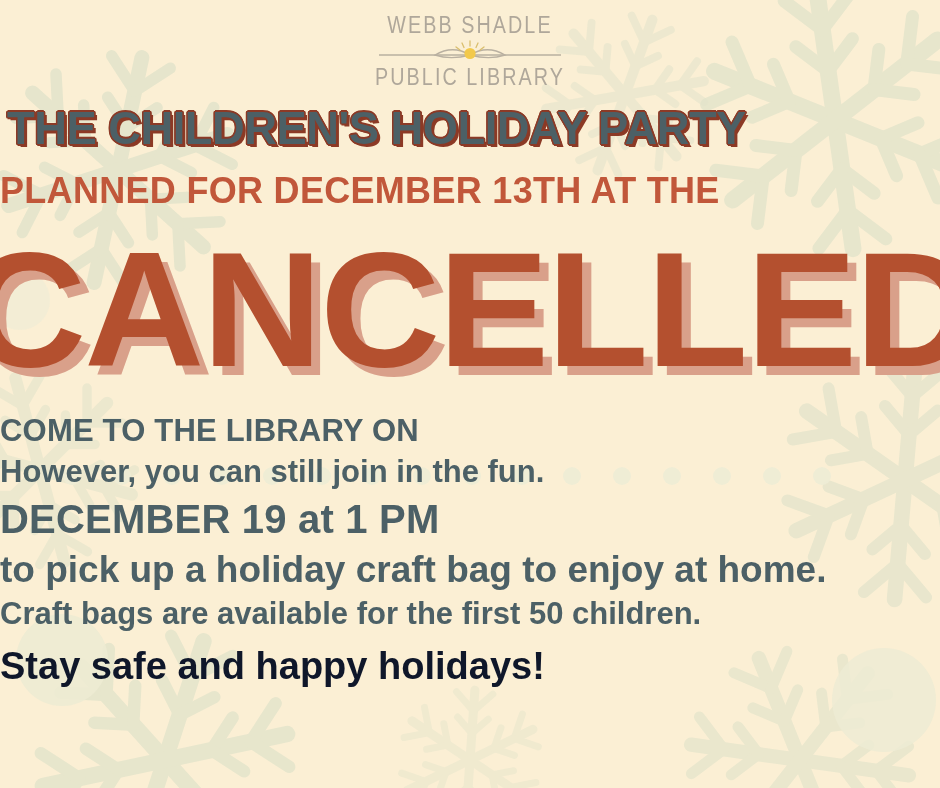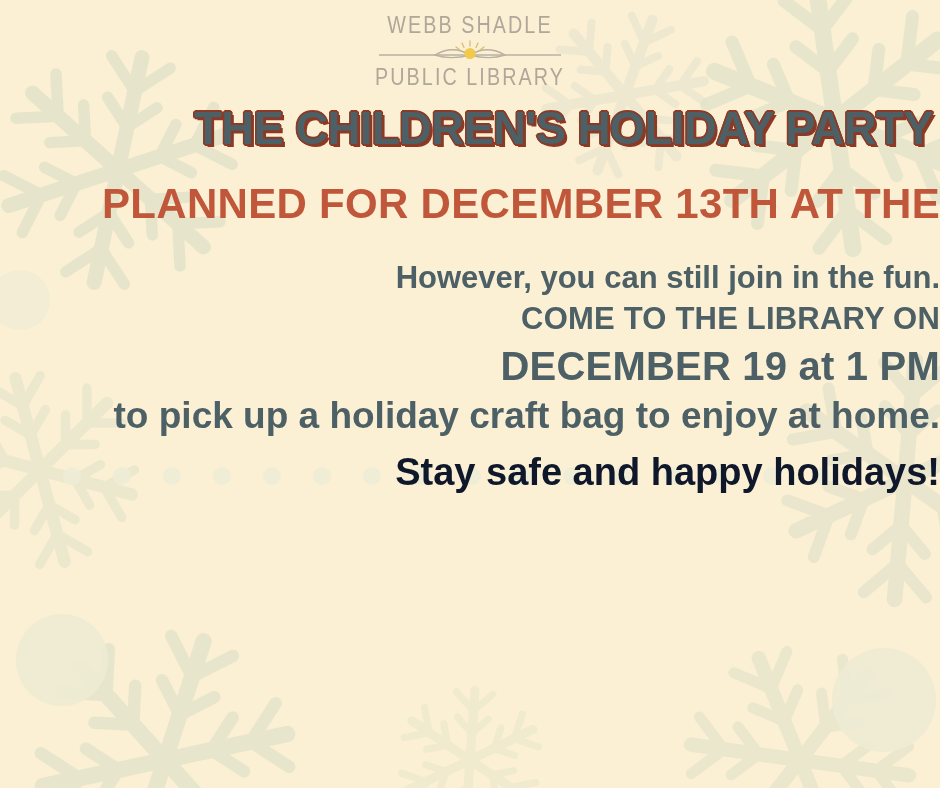--- a/index.html
+++ b/index.html
@@ -33,21 +33,21 @@
     pointer-events: none;
   }
   #bg-layer svg { display:block; width:940px; height:788px; }
 
   
   #content {
     position: relative;
     z-index: 2;
     width: 940px;
     height: 788px;
-    text-align: right;
+    text-align: left;
   }
 
   
   #logo-block {
     padding-top: 14px;
     width: 100%;
     display: flex;
     flex-direction: column;
     align-items: center;
   }
@@ -86,23 +86,23 @@
        0 -1.6px 0 #8C3A26,
        1.2px 1.2px 0 #8C3A26,
       -1.2px 1.2px 0 #8C3A26,
        1.2px -1.2px 0 #8C3A26,
       -1.2px -1.2px 0 #8C3A26,
        3px 3px 0 #8C3A26;
   }
 
   
   #subhead {
-    margin-top: 24px;
+    margin-top: 15px;
     color: #C1573A;
-    font-size: 42px;
+    font-size: 36px;
     font-weight: bold;
     line-height: 1.32;
     letter-spacing: 0.3px;
   }
   #subhead .sub-line { display:block; }
 
   
   #cancelled-wrap {
     margin-top: 20px;
     height: 150px;
@@ -257,23 +257,27 @@
 
       <div class="logo-word" id="logo-sub">PUBLIC LIBRARY</div>
     </div>
 
     <h1 id="headline">THE CHILDREN'S HOLIDAY PARTY</h1>
 
     <div id="subhead">
       <span class="sub-line">PLANNED FOR DECEMBER 13TH AT THE</span>
     </div>
 
+    <div id="cancelled-wrap">
+      <div id="cancelled">CANCELLED</div>
+    </div>
 
     <div id="body-copy">
+      <span class="body-line l2">COME TO THE LIBRARY ON</span>
       <span class="body-line l1">However, you can still join in the fun.</span>
-      <span class="body-line l2">COME TO THE LIBRARY ON</span>
       <span class="body-line l3">DECEMBER 19 at 1 PM</span>
       <span class="body-line l4">to pick up a holiday craft bag to enjoy at home.</span>
+      <span class="body-line l5">Craft bags are available for the first 50 children.</span>
       <span id="closing-line">Stay safe and happy holidays!</span>
     </div>
 
   </div>
 </div>
 
 </body></html>

